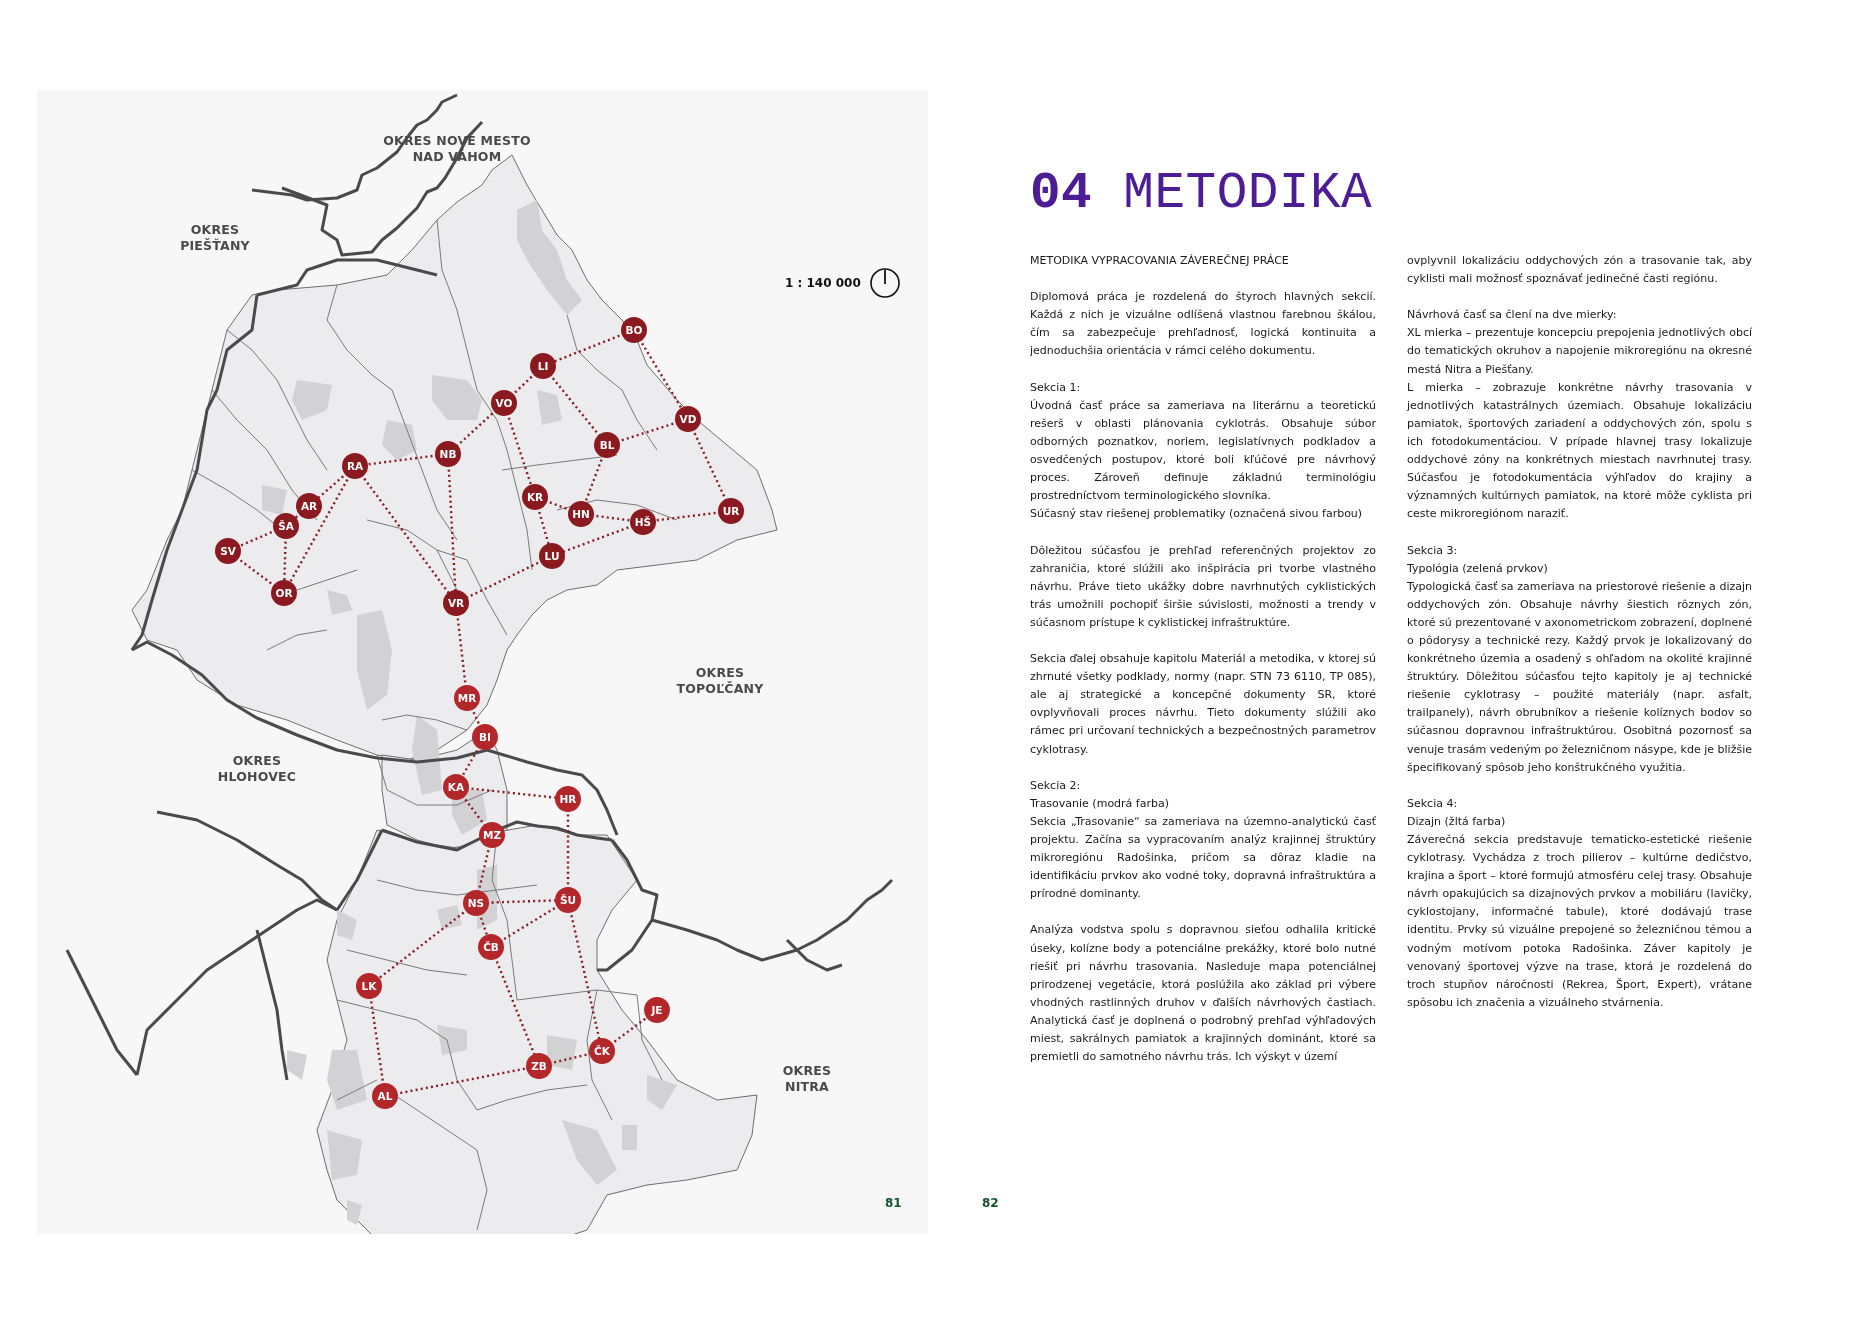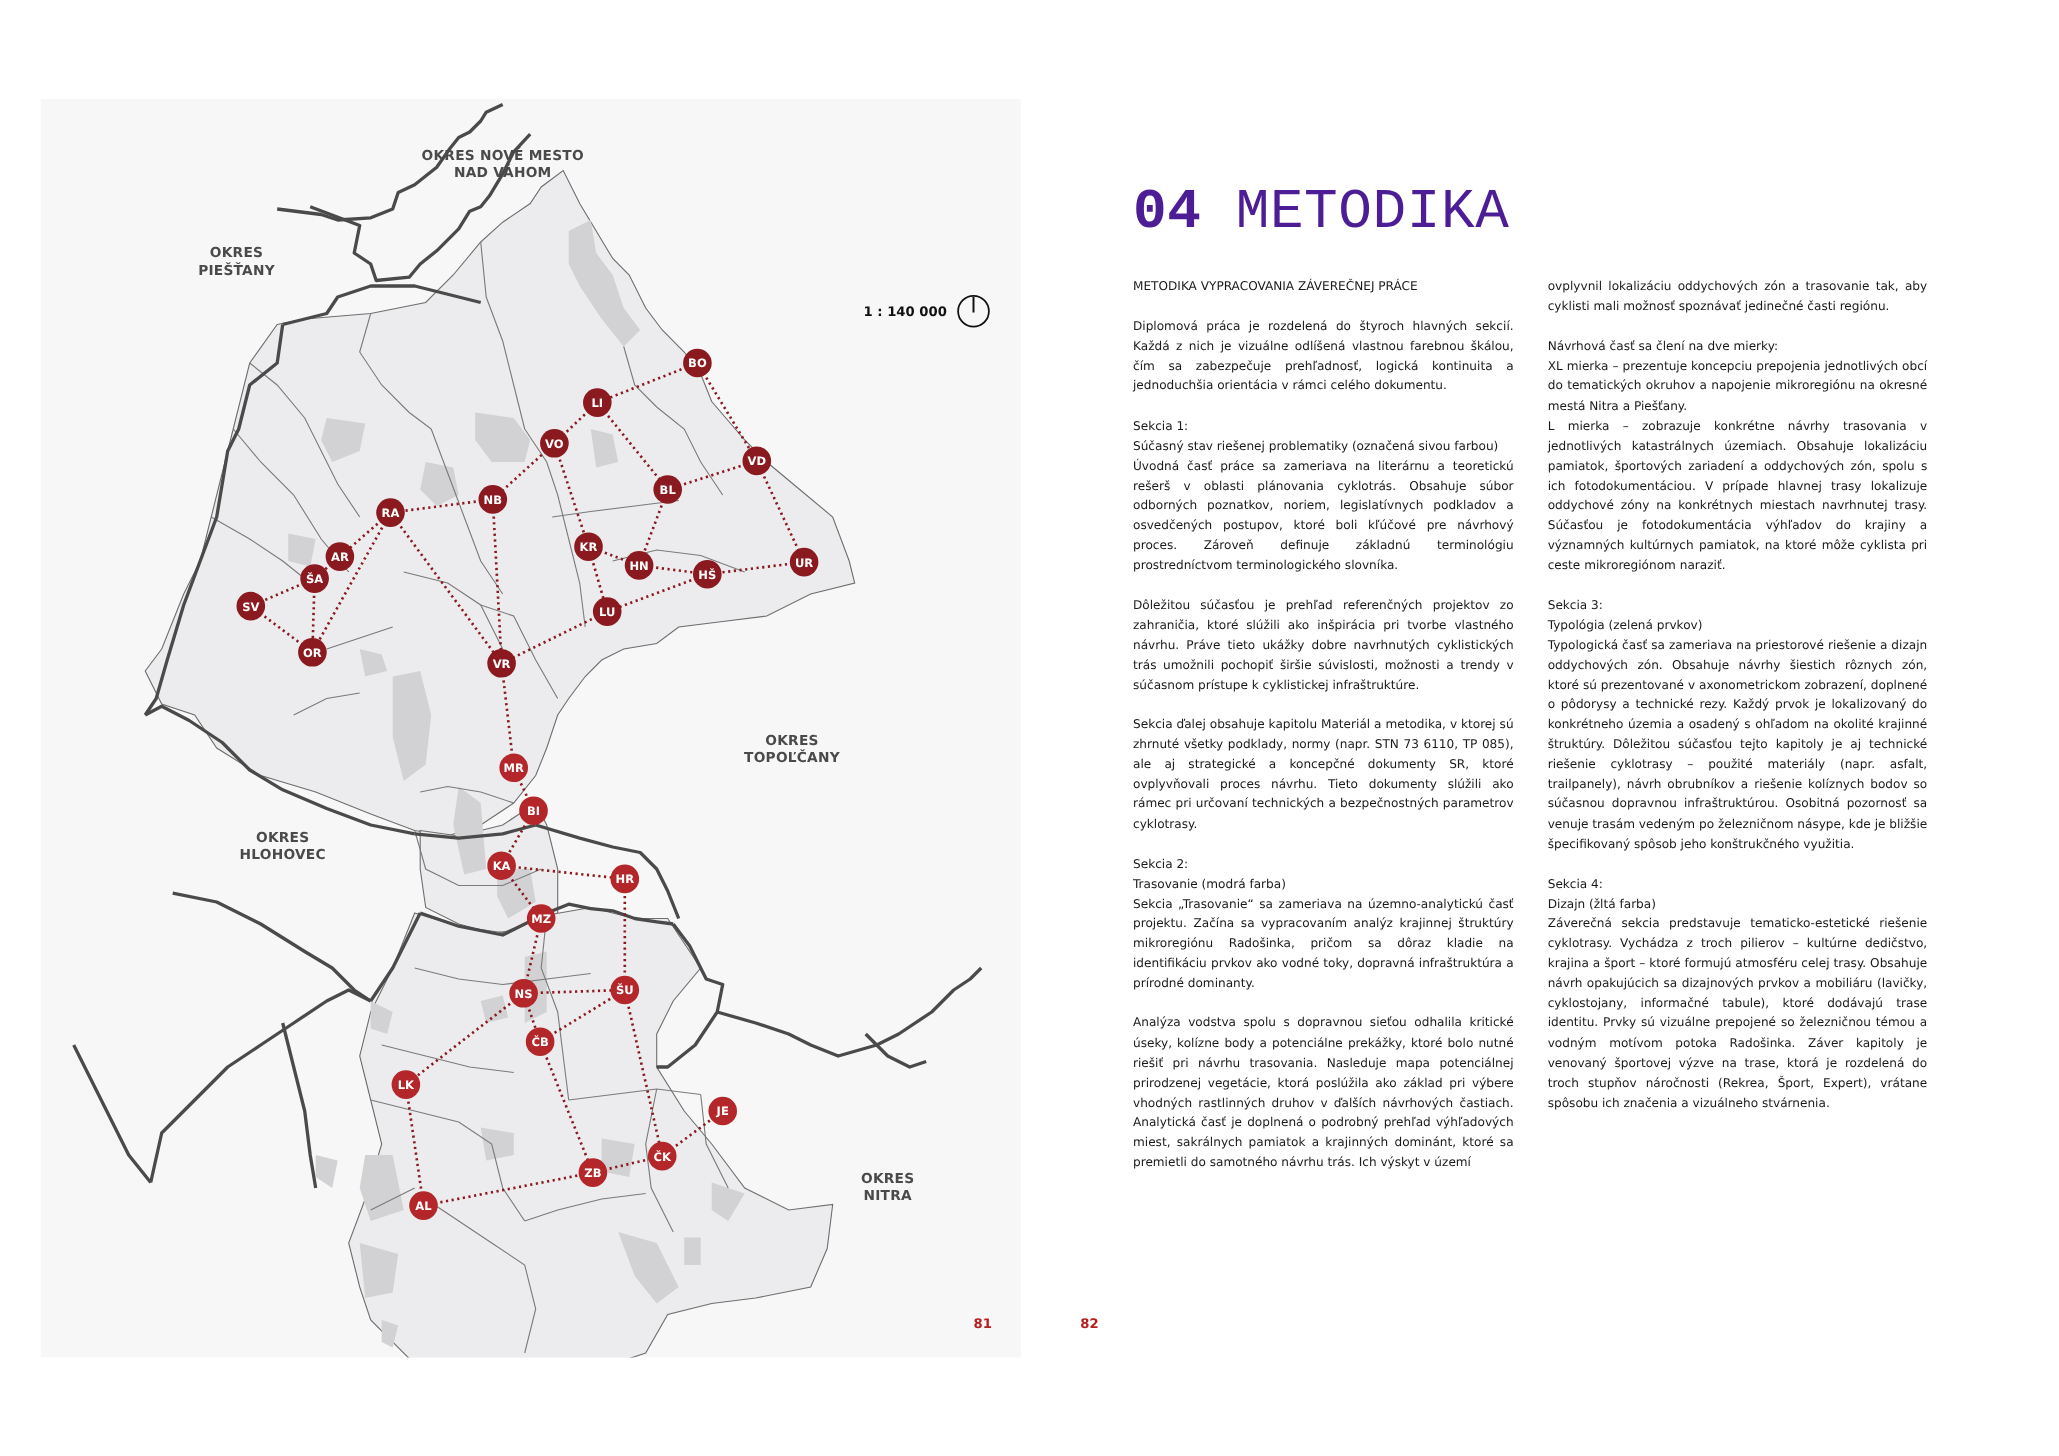--- a/index.html
+++ b/index.html
@@ -2,21 +2,21 @@
 <html><head>
 <meta charset="utf-8">
 <style>
   html, body { margin: 0; padding: 0; background: #ffffff; }
   body { width: 1872px; height: 1324px; position: relative; overflow: hidden; font-family: "DejaVu Sans", sans-serif; }
   .map-panel { position: absolute; left: 37px; top: 90px; width: 891px; height: 1144px; background: #f7f7f7; }
   .map-svg { position: absolute; left: 0; top: 0; width: 891px; height: 1144px; }
   .district-label { position: absolute; text-align: center; font-family: "DejaVu Sans", sans-serif; font-weight: bold; font-size: 12.5px; line-height: 16px; color: #4a4a4a; letter-spacing: 0.2px; white-space: pre-line; }
   .scale-block { position: absolute; left: 748px; top: 177px; display: flex; align-items: center; gap: 8px; }
   .scale-text { font-family: "DejaVu Sans", sans-serif; font-weight: bold; font-size: 12px; color: #111; }
-  .page-num { position: absolute; font-family: "DejaVu Sans", sans-serif; font-weight: bold; font-size: 12px; color: #b91c1c; }
+  .page-num { position: absolute; font-family: "DejaVu Sans", sans-serif; font-weight: bold; font-size: 12px; color: #14532d; }
   .chapter-title { position: absolute; left: 1030px; top: 165px; font-family: Liberation Mono, monospace; font-size: 51px; letter-spacing: 0.5px; color: #4c1d95; }
   .chapter-title b { font-weight: bold; }
   .chapter-title .name { font-weight: normal; }
   .col { position: absolute; font-family: "DejaVu Sans", sans-serif; font-size: 11px; line-height: 18.1px; color: #1a1a1a; text-align: justify; }
   .col p { margin: 0 0 18.1px 0; }
   .col .heading { margin: 0 0 18.1px 0; text-align: left; }
   .col .line { display: block; }
   .col-left { left: 1030px; top: 252px; width: 346px; }
   .col-right { left: 1407px; top: 252px; width: 345px; }
   .marker-label { font-family: "DejaVu Sans", sans-serif; font-weight: bold; font-size: 10.5px; fill: #ffffff; }
@@ -304,22 +304,22 @@
 <div class="chapter-title">
   <b>04</b>
   <span class="name">METODIKA</span>
 </div>
 
 <div class="col col-left">
   <p class="heading">METODIKA VYPRACOVANIA ZÁVEREČNEJ PRÁCE</p>
   <p>Diplomová práca je rozdelená do štyroch hlavných sekcií. Každá z nich je vizuálne odlíšená vlastnou farebnou škálou, čím sa zabezpečuje prehľadnosť, logická kontinuita a jednoduchšia orientácia v rámci celého dokumentu.</p>
   <p>
     <span class="line">Sekcia 1:</span>
+    <span class="line">Úvodná časť práce sa zameriava na literárnu a teoretickú rešerš v oblasti plánovania cyklotrás. Obsahuje súbor odborných poznatkov, noriem, legislatívnych podkladov a osvedčených postupov, ktoré boli kľúčové pre návrhový proces. Zároveň definuje základnú terminológiu prostredníctvom terminologického slovníka.</span>
     <span class="line" style="text-align:justify;">Súčasný stav riešenej problematiky (označená sivou farbou)</span>
-    <span class="line">Úvodná časť práce sa zameriava na literárnu a teoretickú rešerš v oblasti plánovania cyklotrás. Obsahuje súbor odborných poznatkov, noriem, legislatívnych podkladov a osvedčených postupov, ktoré boli kľúčové pre návrhový proces. Zároveň definuje základnú terminológiu prostredníctvom terminologického slovníka.</span>
   </p>
   <p>Dôležitou súčasťou je prehľad referenčných projektov zo zahraničia, ktoré slúžili ako inšpirácia pri tvorbe vlastného návrhu. Práve tieto ukážky dobre navrhnutých cyklistických trás umožnili pochopiť širšie súvislosti, možnosti a trendy v súčasnom prístupe k cyklistickej infraštruktúre.</p>
   <p>Sekcia ďalej obsahuje kapitolu Materiál a metodika, v ktorej sú zhrnuté všetky podklady, normy (napr. STN 73 6110, TP 085), ale aj strategické a koncepčné dokumenty SR, ktoré ovplyvňovali proces návrhu. Tieto dokumenty slúžili ako rámec pri určovaní technických a bezpečnostných parametrov cyklotrasy.</p>
   <p>
     <span class="line">Sekcia 2:</span>
     <span class="line">Trasovanie (modrá farba)</span>
     <span class="line">Sekcia „Trasovanie“ sa zameriava na územno-analytickú časť projektu. Začína sa vypracovaním analýz krajinnej štruktúry mikroregiónu Radošinka, pričom sa dôraz kladie na identifikáciu prvkov ako vodné toky, dopravná infraštruktúra a prírodné dominanty.</span>
   </p>
   <p>Analýza vodstva spolu s dopravnou sieťou odhalila kritické úseky, kolízne body a potenciálne prekážky, ktoré bolo nutné riešiť pri návrhu trasovania. Nasleduje mapa potenciálnej prirodzenej vegetácie, ktorá poslúžila ako základ pri výbere vhodných rastlinných druhov v ďalších návrhových častiach. Analytická časť je doplnená o podrobný prehľad výhľadových miest, sakrálnych pamiatok a krajinných dominánt, ktoré sa premietli do samotného návrhu trás. Ich výskyt v území</p>
 </div>

